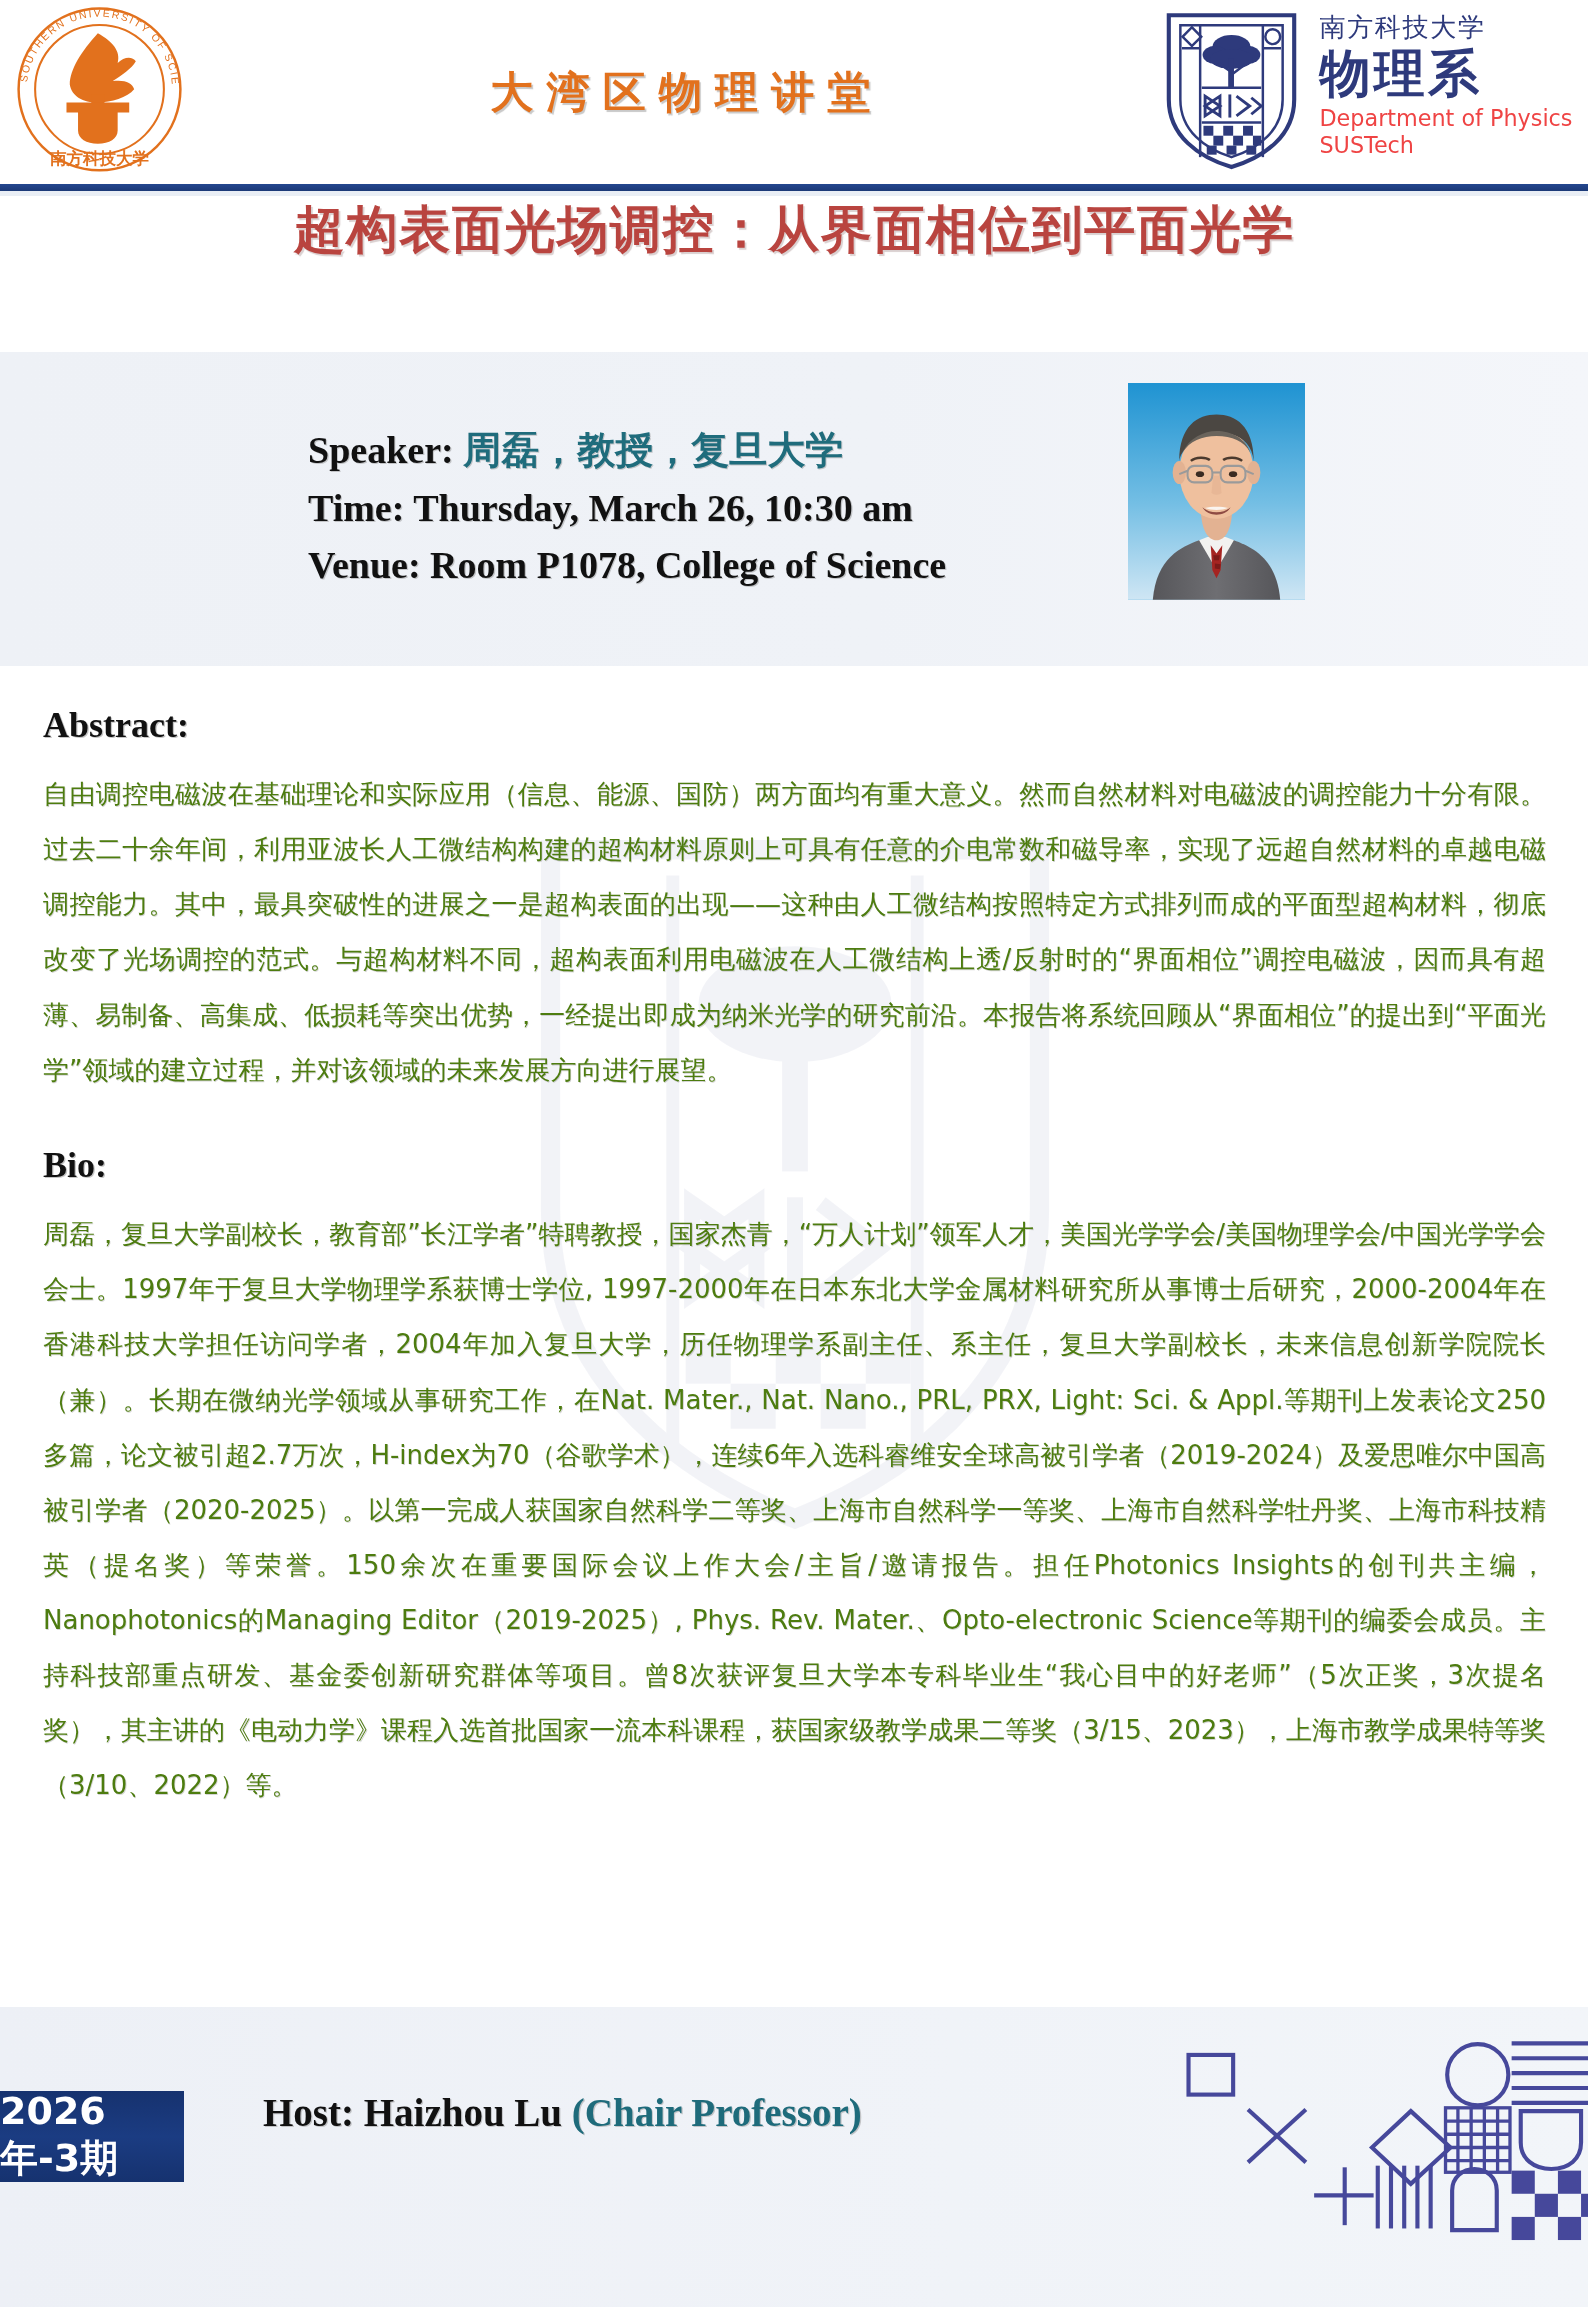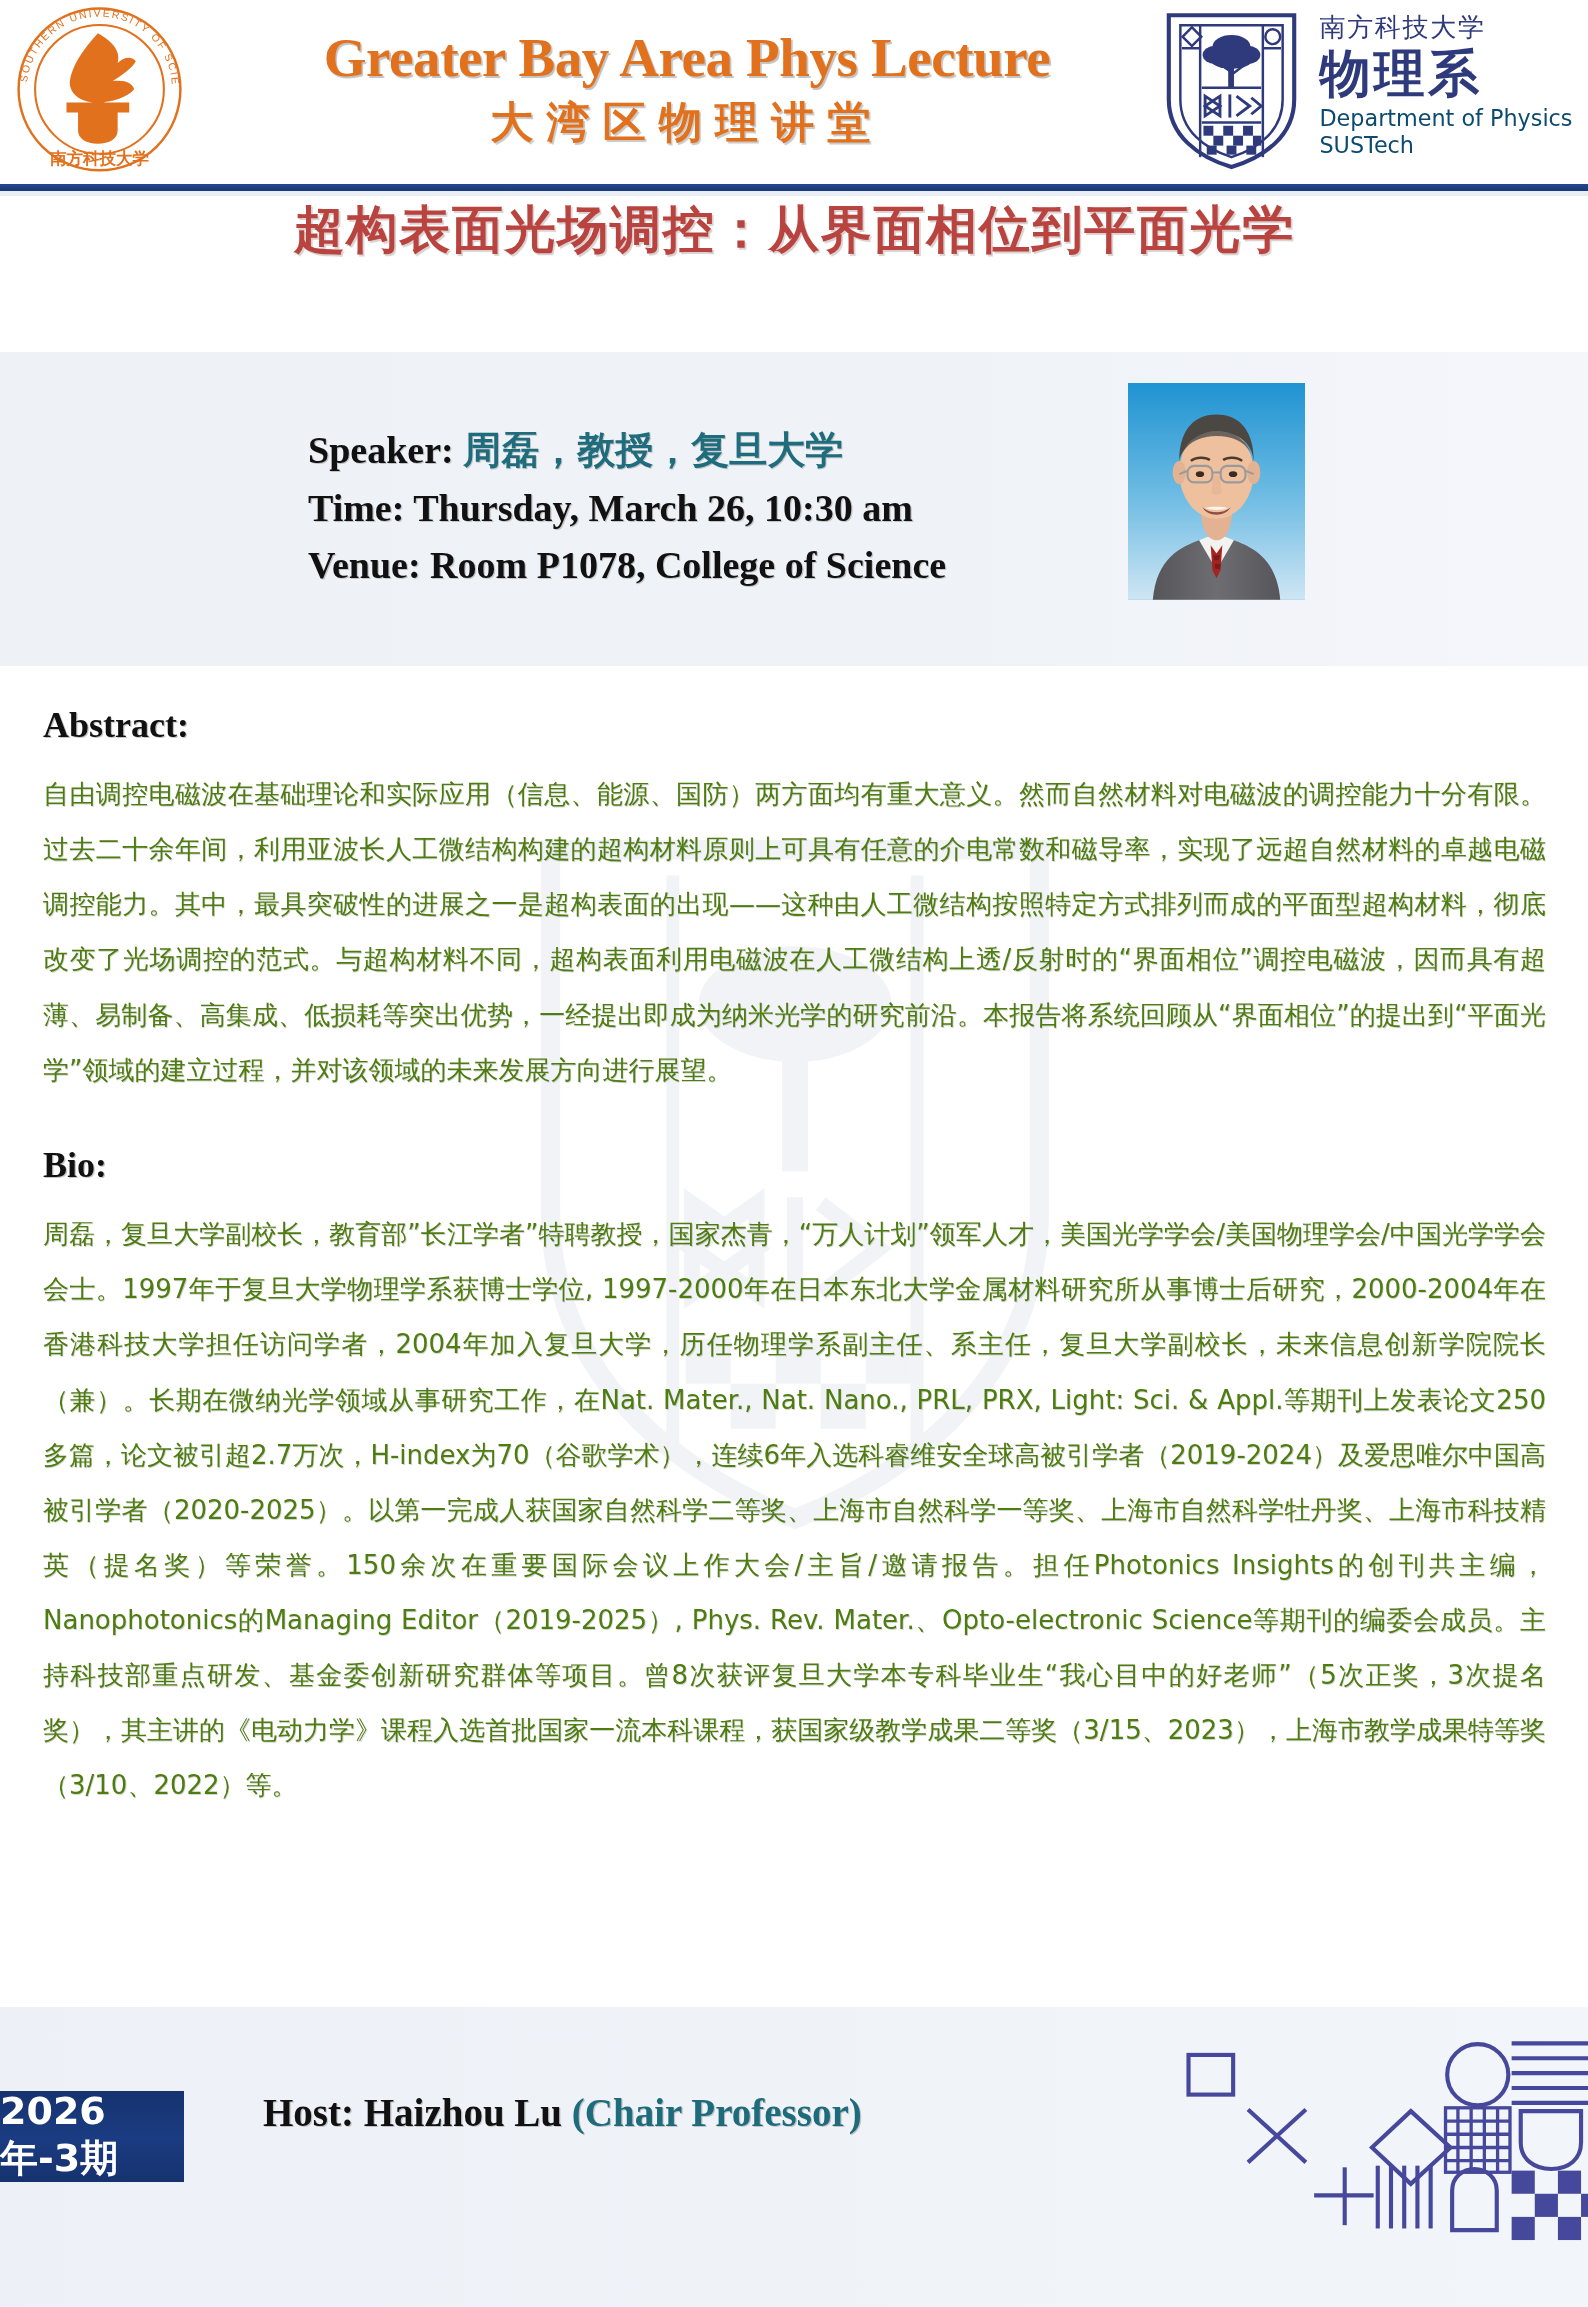--- a/index.html
+++ b/index.html
@@ -76,21 +76,21 @@
     font-weight:bold;
     font-size:51px;
     letter-spacing:3.3px;
     color:#2E3A7C;
     line-height:1.12;
     margin:1.7px 0 3.3px;
   }
   .dept-en {
     font-family:"DejaVu Sans", sans-serif;
     font-size:22.3px;
-    color:#0c4a6e;
+    color:#ef4444;
     line-height:1.2;
   }
 
   .header-rule {
     width:1589px; height:11.6px;
     background:linear-gradient(to bottom,#24478F 0%,#1C3A78 55%,#E9EEF5 56%,#E9EEF5 100%);
   }
 
   
   .title-band {
@@ -231,21 +231,20 @@
                C136 90,146 94,148 102 C140 112,120 118,104 118 C86 118,72 110,70 96
                C70 78,84 56,104 34 Z" fill="#E2711D"></path>
       <path d="M96 108 L112 108 L112 150 L96 150 Z" fill="#E2711D"></path>
       <path d="M66 118 L142 118 L142 130 L128 130 L128 152 C128 162,118 168,104 168
                C90 168,80 162,80 152 L80 130 L66 130 Z" fill="#E2711D"></path>
       <text x="106" y="193" text-anchor="middle" font-family="DejaVu Sans, sans-serif" font-size="20" font-weight="bold" fill="#E2711D">南方科技大学</text>
     </svg>
   </div>
 
   <div class="header-titles">
-    <div class="gba-en">Greater Bay Area Phys Lecture</div>
     <div class="gba-cn">大湾区物理讲堂</div>
   </div>
 
   <div class="dept-logo-group">
     <div class="shield-wrap">
       <svg viewBox="0 0 180 200" width="149" height="165" aria-hidden="true">
         <path d="M14 10 H166 V112 C166 156,130 182,90 194 C50 182,14 156,14 112 Z" fill="#ffffff" stroke="#2E3A7C" stroke-width="5"></path>
         <path d="M28 22 H152 V112 C152 150,122 172,90 182 C58 172,28 150,28 112 Z" fill="none" stroke="#2E3A7C" stroke-width="3"></path>
         <line x1="52" y1="22" x2="52" y2="182" stroke="#2E3A7C" stroke-width="3"></line>
         <line x1="128" y1="22" x2="128" y2="182" stroke="#2E3A7C" stroke-width="3"></line>

